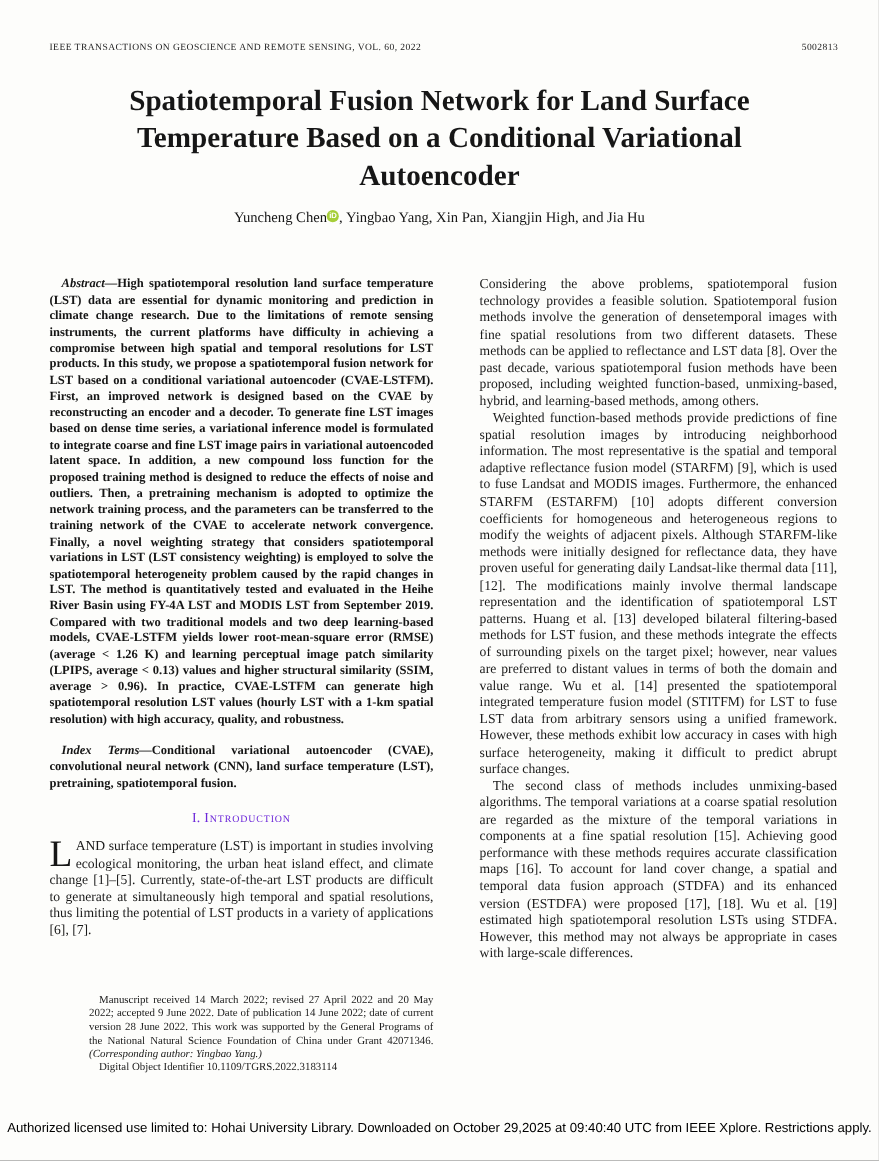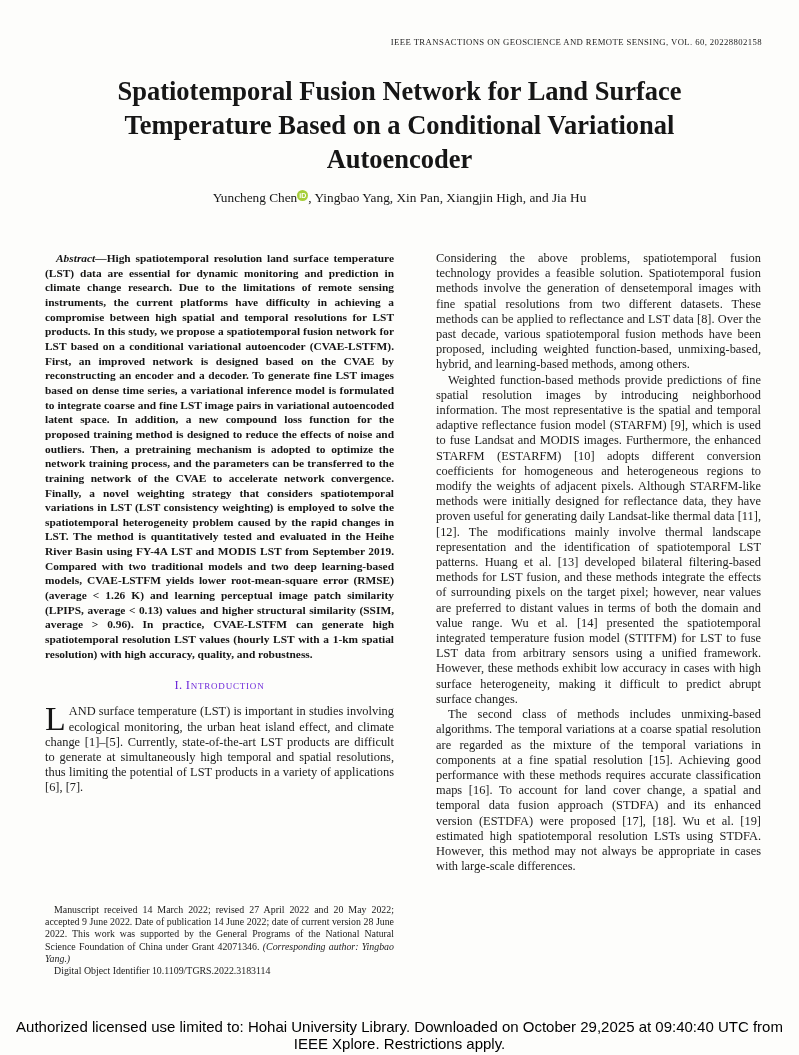--- a/index.html
+++ b/index.html
@@ -8,21 +8,21 @@
     position:relative;
     width:799px; height:1055px;
     margin:0 auto;
     background:#fdfdfb;
     color:#111;
     font-family:"Liberation Serif", serif;
     overflow:hidden;
   }
   .running-head {
     position:absolute; top:37px; left:45px; right:37px;
-    display:flex; justify-content:flex-end;
+    display:flex; justify-content:space-between;
     font-size:8.7px; letter-spacing:0.4px; color:#222;
   }
   .paper-title {
     position:absolute; top:74px; left:60px; right:60px;
     text-align:center;
     font-size:26.5px; line-height:34px; font-weight:bold; color:#161616;
   }
   .author-line {
     position:absolute; top:190px; left:0; right:0;
     text-align:center; font-size:13.3px; color:#161616;
@@ -55,58 +55,61 @@
   }
   .intro-p { margin-top:11px; }
   .dropcap {
     float:left; font-size:34px; line-height:27.5px;
     padding:1px 3px 0 0; color:#161616;
   }
   .footnote {
     margin-top:auto; font-size:9.9px; line-height:12.15px;
     text-align:justify; color:#1a1a1a;
   }
-  .footnote p { text-indent:9px; }
+  .footnote p { text-indent:9px;margin-left:36px; }
   .fn-italic { font-style:italic; }
   .rc-p { text-indent:12px;margin-left:24px; }
   .rc-p.noindent { text-indent:0; }
   .page-footer {
     position:absolute; top:979px; left:0; right:0;
     text-align:center; font-size:8.8px; line-height:11.5px; color:#222;
   }
   .license-line {
     position:absolute; top:1018px; left:0; right:0;
     text-align:center;
     font-family:"Liberation Sans", sans-serif;
-    font-size:15px; color:#000;
+    font-size:12px; color:#000;
   }
 </style>
 </head>
 <body>
 
 <div class="page">
 
   <div class="running-head">
     <span>IEEE TRANSACTIONS ON GEOSCIENCE AND REMOTE SENSING, VOL. 60, 2022</span>
-    <span>8802158</span>
+    <span>5002813</span>
   </div>
 
   <h1 class="paper-title">Spatiotemporal Fusion Network for Land Surface Temperature Based on a Conditional Variational Autoencoder</h1>
 
   <div class="author-line">
     <span>Yuncheng Chen</span><span class="orcid" style="background: rgb(166, 206, 57);">iD</span><span>, Yingbao Yang, Xin Pan, Xiangjin High, and Jia Hu</span>
   </div>
 
   <div class="columns">
 
     <div class="col col-left">
       <p class="abstract-p">
         <span class="lead">Abstract—</span><span>High spatiotemporal resolution land surface temperature (LST) data are essential for dynamic monitoring and prediction in climate change research. Due to the limitations of remote sensing instruments, the current platforms have difficulty in achieving a compromise between high spatial and temporal resolutions for LST products. In this study, we propose a spatiotemporal fusion network for LST based on a conditional variational autoencoder (CVAE-LSTFM). First, an improved network is designed based on the CVAE by reconstructing an encoder and a decoder. To generate fine LST images based on dense time series, a variational inference model is formulated to integrate coarse and fine LST image pairs in variational autoencoded latent space. In addition, a new compound loss function for the proposed training method is designed to reduce the effects of noise and outliers. Then, a pretraining mechanism is adopted to optimize the network training process, and the parameters can be transferred to the training network of the CVAE to accelerate network convergence. Finally, a novel weighting strategy that considers spatiotemporal variations in LST (LST consistency weighting) is employed to solve the spatiotemporal heterogeneity problem caused by the rapid changes in LST. The method is quantitatively tested and evaluated in the Heihe River Basin using FY-4A LST and MODIS LST from September 2019. Compared with two traditional models and two deep learning-based models, CVAE-LSTFM yields lower root-mean-square error (RMSE) (average &lt; 1.26 K) and learning perceptual image patch similarity (LPIPS, average &lt; 0.13) values and higher structural similarity (SSIM, average &gt; 0.96). In practice, CVAE-LSTFM can generate high spatiotemporal resolution LST values (hourly LST with a 1-km spatial resolution) with high accuracy, quality, and robustness.</span>
       </p>
 
+      <p class="index-p">
+        <span class="lead">Index Terms—</span><span>Conditional variational autoencoder (CVAE), convolutional neural network (CNN), land surface temperature (LST), pretraining, spatiotemporal fusion.</span>
+      </p>
 
       <div class="section-heading">
         <span>I. </span><span class="smallcaps">Introduction</span>
       </div>
 
       <p class="body-p intro-p">
         <span class="dropcap">L</span><span>AND</span><span> surface temperature (LST) is important in studies involving ecological monitoring, the urban heat island effect, and climate change [1]–[5]. Currently, state-of-the-art LST products are difficult to generate at simultaneously high temporal and spatial resolutions, thus limiting the potential of LST products in a variety of applications [6], [7].</span>
       </p>
 
       <div class="footnote">

